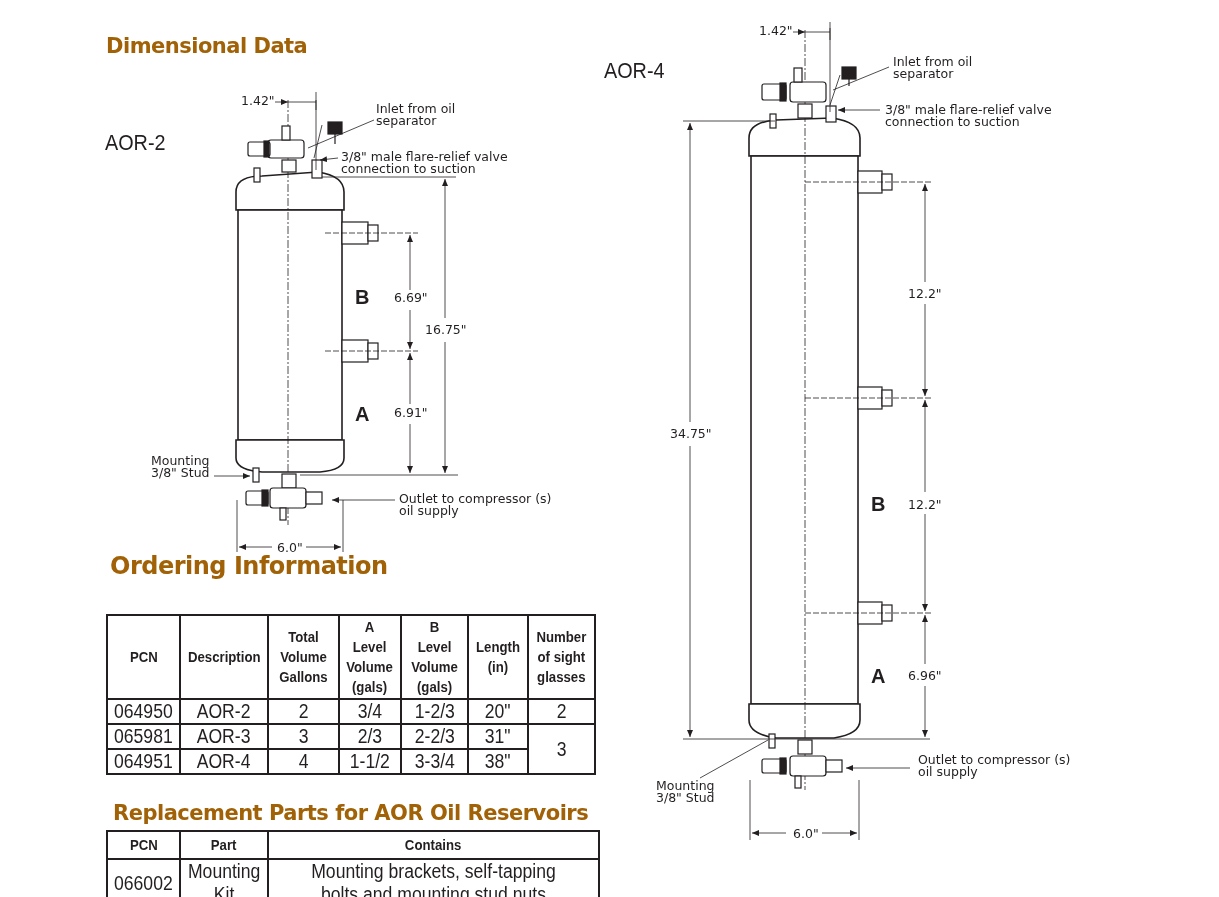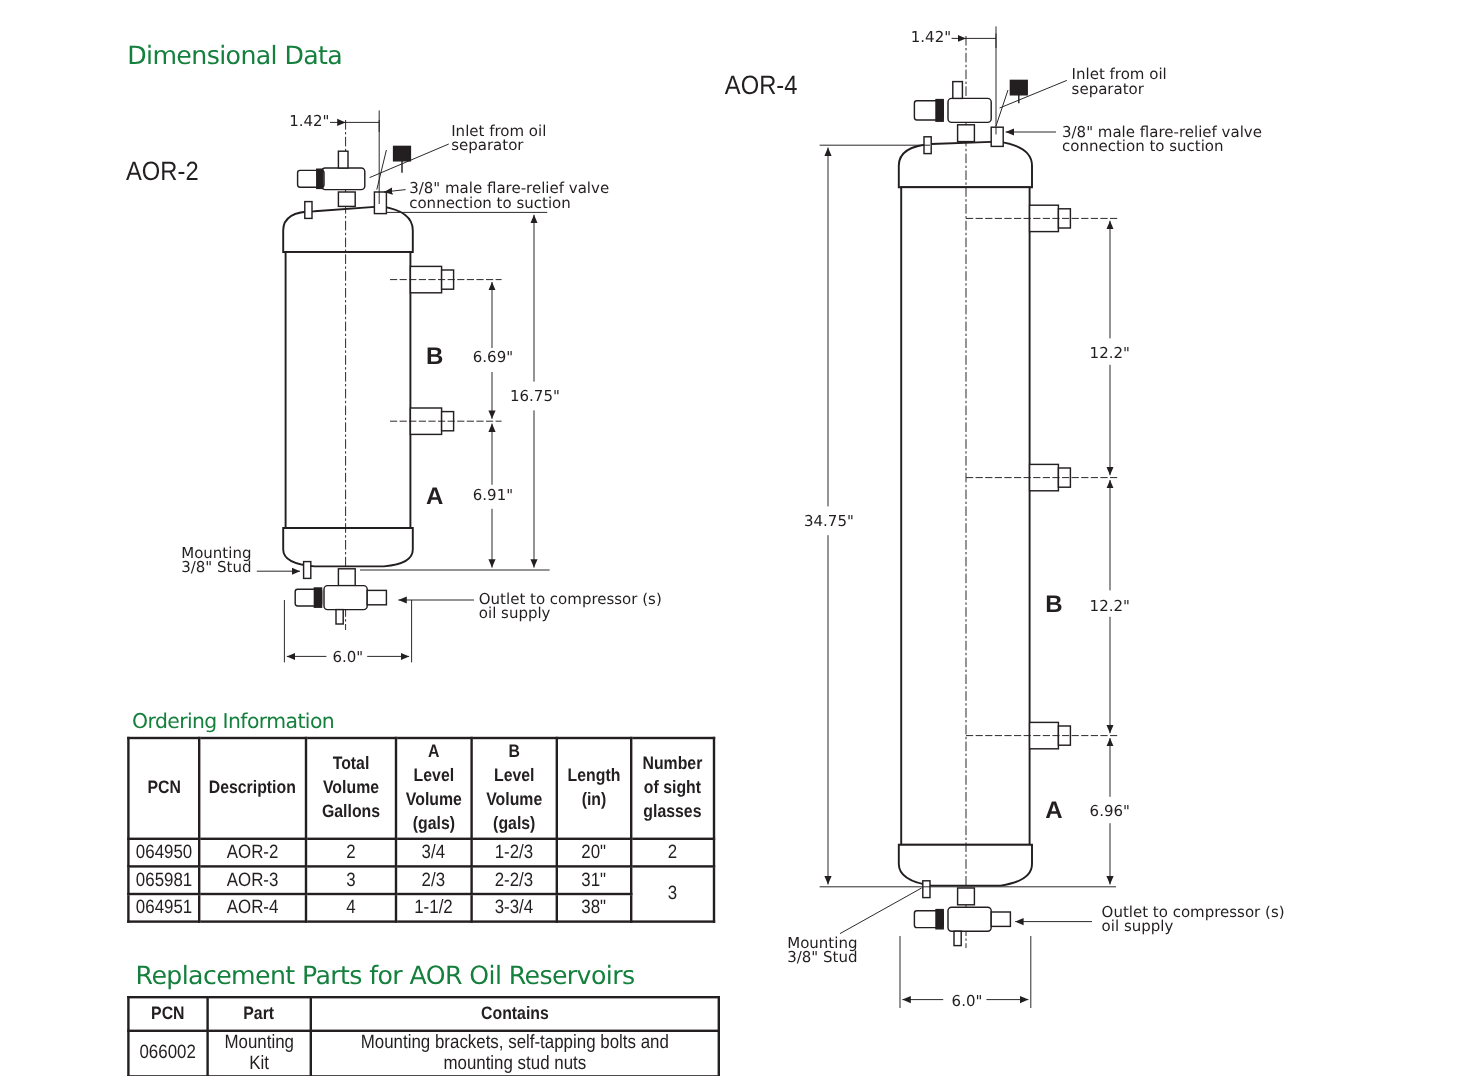--- a/index.html
+++ b/index.html
@@ -1,34 +1,34 @@
 <!DOCTYPE html>
 <html><head>
 <meta charset="utf-8">
 <style>
   html, body { margin:0; padding:0; background:#ffffff; }
   body { width:1219px; height:897px; position:relative; overflow:hidden; font-family:"Liberation Sans", sans-serif; color:#231f20; }
   .abs { position:absolute; }
-  .h-section { font-family:"DejaVu Sans", sans-serif; font-weight:normal; color:#15803d; letter-spacing:-0.5px; white-space:nowrap; }
+  .h-section { font-family:"DejaVu Sans", sans-serif; font-weight:bold; color:#a16207; letter-spacing:-0.5px; white-space:nowrap; }
   .model-label { font-family:"Liberation Sans", sans-serif; font-size:22px; color:#231f20; white-space:nowrap; transform:scaleX(0.9); transform-origin:left top; }
   .callout { font-family:"DejaVu Sans", sans-serif; font-size:12.5px; line-height:12px; color:#231f20; white-space:nowrap; }
   .dim { font-family:"DejaVu Sans", sans-serif; font-size:12.5px; color:#231f20; background:#fff; white-space:nowrap; }
   .zone { font-family:"Liberation Sans", sans-serif; font-weight:bold; font-size:20px; color:#231f20; }
   svg.drawing { position:absolute; left:0; top:0; }
   table.spec { position:absolute; border-collapse:collapse; font-family:"Liberation Sans", sans-serif; color:#231f20; }
   table.spec td, table.spec th { border:2px solid #231f20; text-align:center; padding:0 2px; }
   table.spec th { font-weight:bold; font-size:15px; line-height:20px; transform-origin:center; }
-  table.spec td { font-size:16px; height:21px; }
+  table.spec td { font-size:20px; height:21px; }
   .cond { display:inline-block; transform:scaleX(0.88); }
 </style>
 </head>
 <body>
 
 <div class="abs h-section" style="left:106px; top:34px; font-size:21px;">Dimensional Data</div>
-<div class="abs h-section" style="left:110px; top:592px; font-size:17px;">Ordering Information</div>
+<div class="abs h-section" style="left:110px; top:552px; font-size:24px;">Ordering Information</div>
 <div class="abs h-section" style="left:113px; top:801px; font-size:21px;">Replacement Parts for AOR Oil Reservoirs</div>
 
 <svg class="drawing" width="1219" height="897" viewBox="0 0 1219 897">
   <defs>
     <marker id="arr" markerWidth="8" markerHeight="8" refX="7" refY="4" orient="auto" markerUnits="userSpaceOnUse">
       <path d="M0,1 L7,4 L0,7 z" fill="#231f20"></path>
     </marker>
   </defs>
   <g stroke="#231f20" fill="none" stroke-width="1.2">
 

